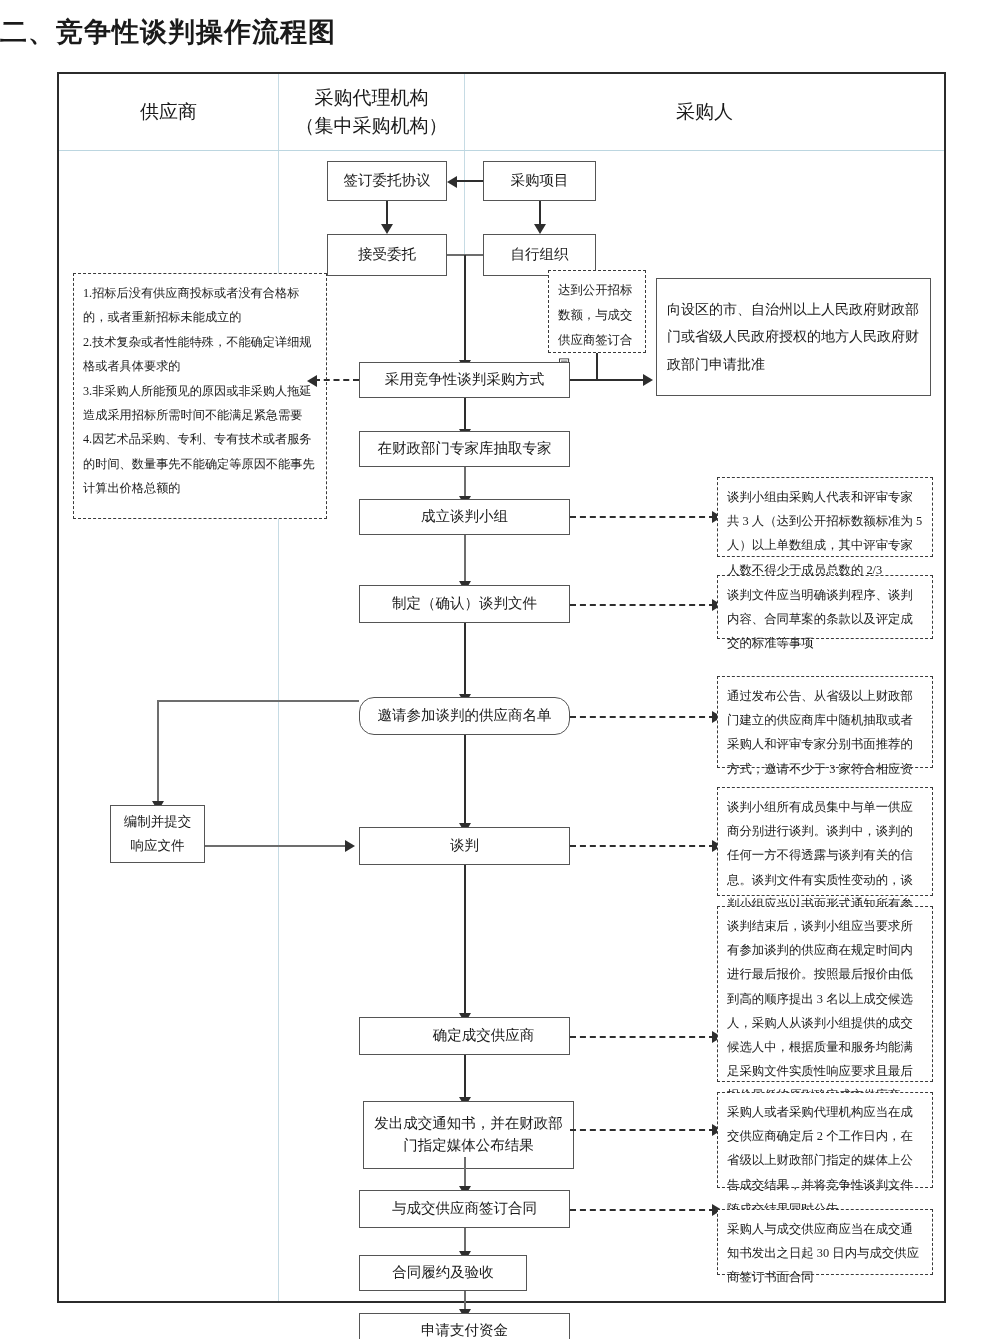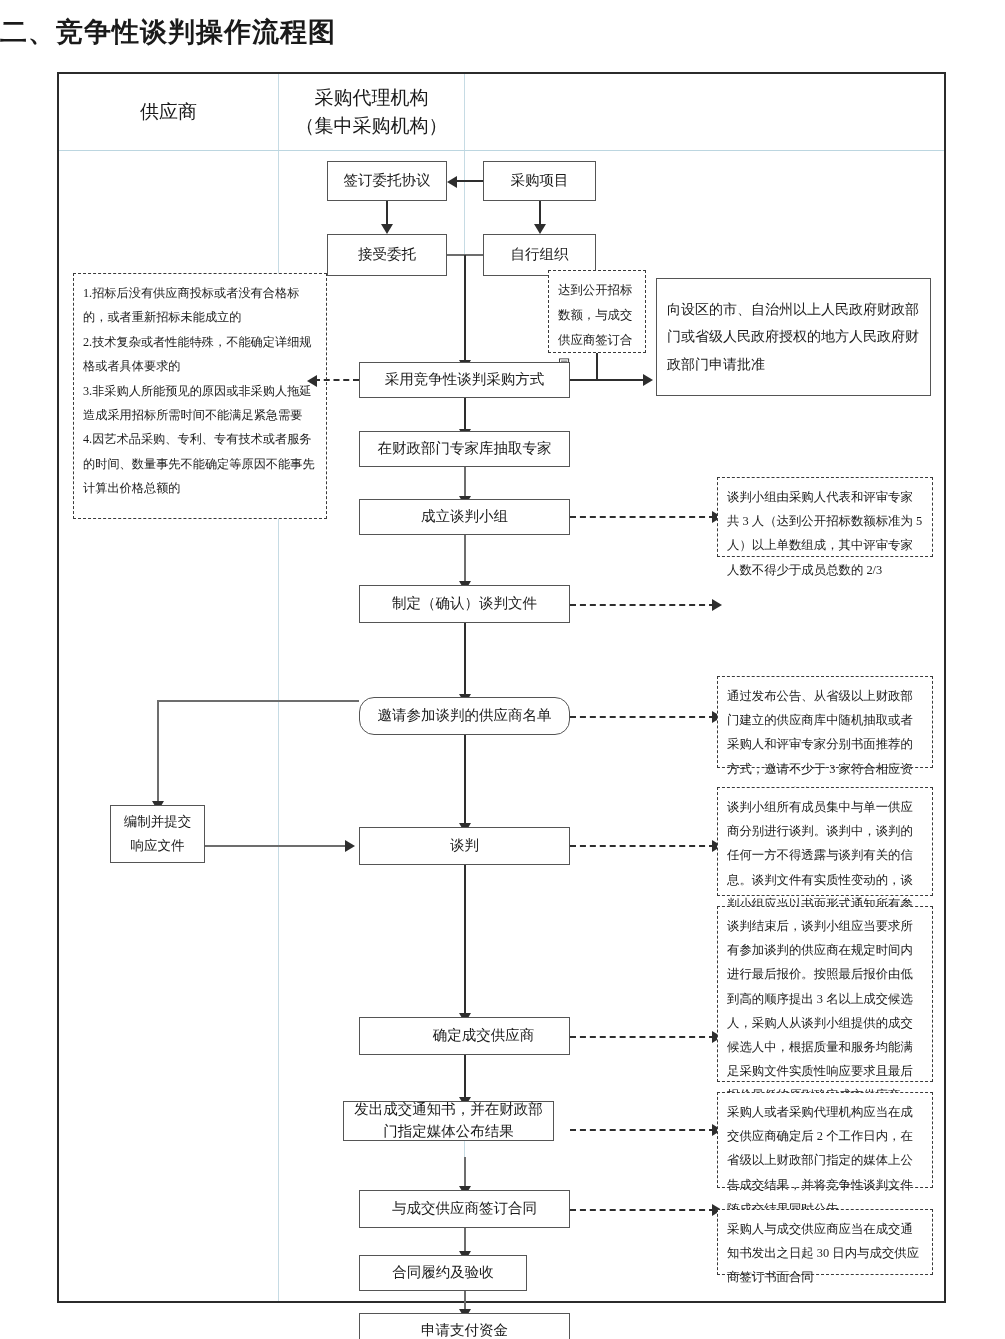--- a/index.html
+++ b/index.html
@@ -79,20 +79,23 @@
 
   <div class="lane-head" id="lane-head-1">
     <span>供应商</span>
   </div>
   <div class="lane-head" id="lane-head-2">
     <div>
       <div>采购代理机构</div>
       <div>（集中采购机构）</div>
     </div>
   </div>
+  <div class="lane-head" id="lane-head-3">
+    <span>采购人</span>
+  </div>
 
   <div class="box" style="left:268px;top:87px;width:120px;height:40px;">签订委托协议</div>
   <div class="box" style="left:424px;top:87px;width:113px;height:40px;">采购项目</div>
 
   <div class="ln hln" style="left:398px;top:106px;width:26px;"></div>
   <div class="arrow left" style="left:388px;top:102px;"></div>
 
   <div class="box" style="left:268px;top:160px;width:120px;height:42px;">接受委托</div>
   <div class="box" style="left:424px;top:160px;width:113px;height:42px;">自行组织</div>
 
@@ -142,20 +145,23 @@
   <div class="arrow right" style="left:653px;top:437px;"></div>
   <div class="note" style="left:658px;top:403px;width:216px;height:80px;">
     <p>谈判小组由采购人代表和评审专家共 3 人（达到公开招标数额标准为 5 人）以上单数组成，其中评审专家人数不得少于成员总数的 2/3</p>
   </div>
 
   <div class="ln vln thin-ln" style="left:405px;top:461px;height:50px;"></div>
   <div class="arrow down" style="left:400px;top:507px;"></div>
   <div class="box" style="left:300px;top:511px;width:211px;height:38px;">制定（确认）谈判文件</div>
   <div class="dln" style="left:511px;top:530px;width:145px;"></div>
   <div class="arrow right" style="left:653px;top:525px;"></div>
+  <div class="note" style="left:658px;top:501px;width:216px;height:64px;">
+    <p>谈判文件应当明确谈判程序、谈判内容、合同草案的条款以及评定成交的标准等事项</p>
+  </div>
 
   <div class="ln vln" style="left:405px;top:549px;height:74px;"></div>
   <div class="arrow down" style="left:400px;top:620px;"></div>
   <div class="box" style="left:300px;top:623px;width:211px;height:38px;border-radius:15px;">邀请参加谈判的供应商名单</div>
   <div class="dln" style="left:511px;top:642px;width:145px;"></div>
   <div class="arrow right" style="left:653px;top:637px;"></div>
   <div class="note" style="left:658px;top:602px;width:216px;height:92px;">
     <p>通过发布公告、从省级以上财政部门建立的供应商库中随机抽取或者采购人和评审专家分别书面推荐的方式，邀请不少于 3 家符合相应资格条件的供应商</p>
   </div>
 
@@ -186,21 +192,21 @@
   <div class="arrow down" style="left:400px;top:939px;"></div>
   <div class="box" style="left:300px;top:943px;width:211px;height:38px;padding-left:44px;">确定成交供应商</div>
   <div class="dln" style="left:511px;top:962px;width:145px;"></div>
   <div class="arrow right" style="left:653px;top:957px;"></div>
   <div class="note" style="left:658px;top:832px;width:216px;height:176px;">
     <p>谈判结束后，谈判小组应当要求所有参加谈判的供应商在规定时间内进行最后报价。按照最后报价由低到高的顺序提出 3 名以上成交候选人，采购人从谈判小组提供的成交候选人中，根据质量和服务均能满足采购文件实质性响应要求且最后报价最低的原则确定成交供应商，也可以书面授权谈判小组直接确定</p>
   </div>
 
   <div class="ln vln" style="left:405px;top:981px;height:46px;"></div>
   <div class="arrow down" style="left:400px;top:1023px;"></div>
-  <div class="box" style="left:284px;top:1027px;width:211px;height:40px;">
+  <div class="box" style="left:304px;top:1027px;width:211px;height:68px;">
     <div>
       <div>发出成交通知书，并在财政部</div>
       <div>门指定媒体公布结果</div>
     </div>
   </div>
   <div class="dln" style="left:511px;top:1055px;width:145px;"></div>
   <div class="arrow right" style="left:653px;top:1050px;"></div>
   <div class="note" style="left:658px;top:1018px;width:216px;height:96px;">
     <p>采购人或者采购代理机构应当在成交供应商确定后 2 个工作日内，在省级以上财政部门指定的媒体上公告成交结果，并将竞争性谈判文件随成交结果同时公告</p>
   </div>

